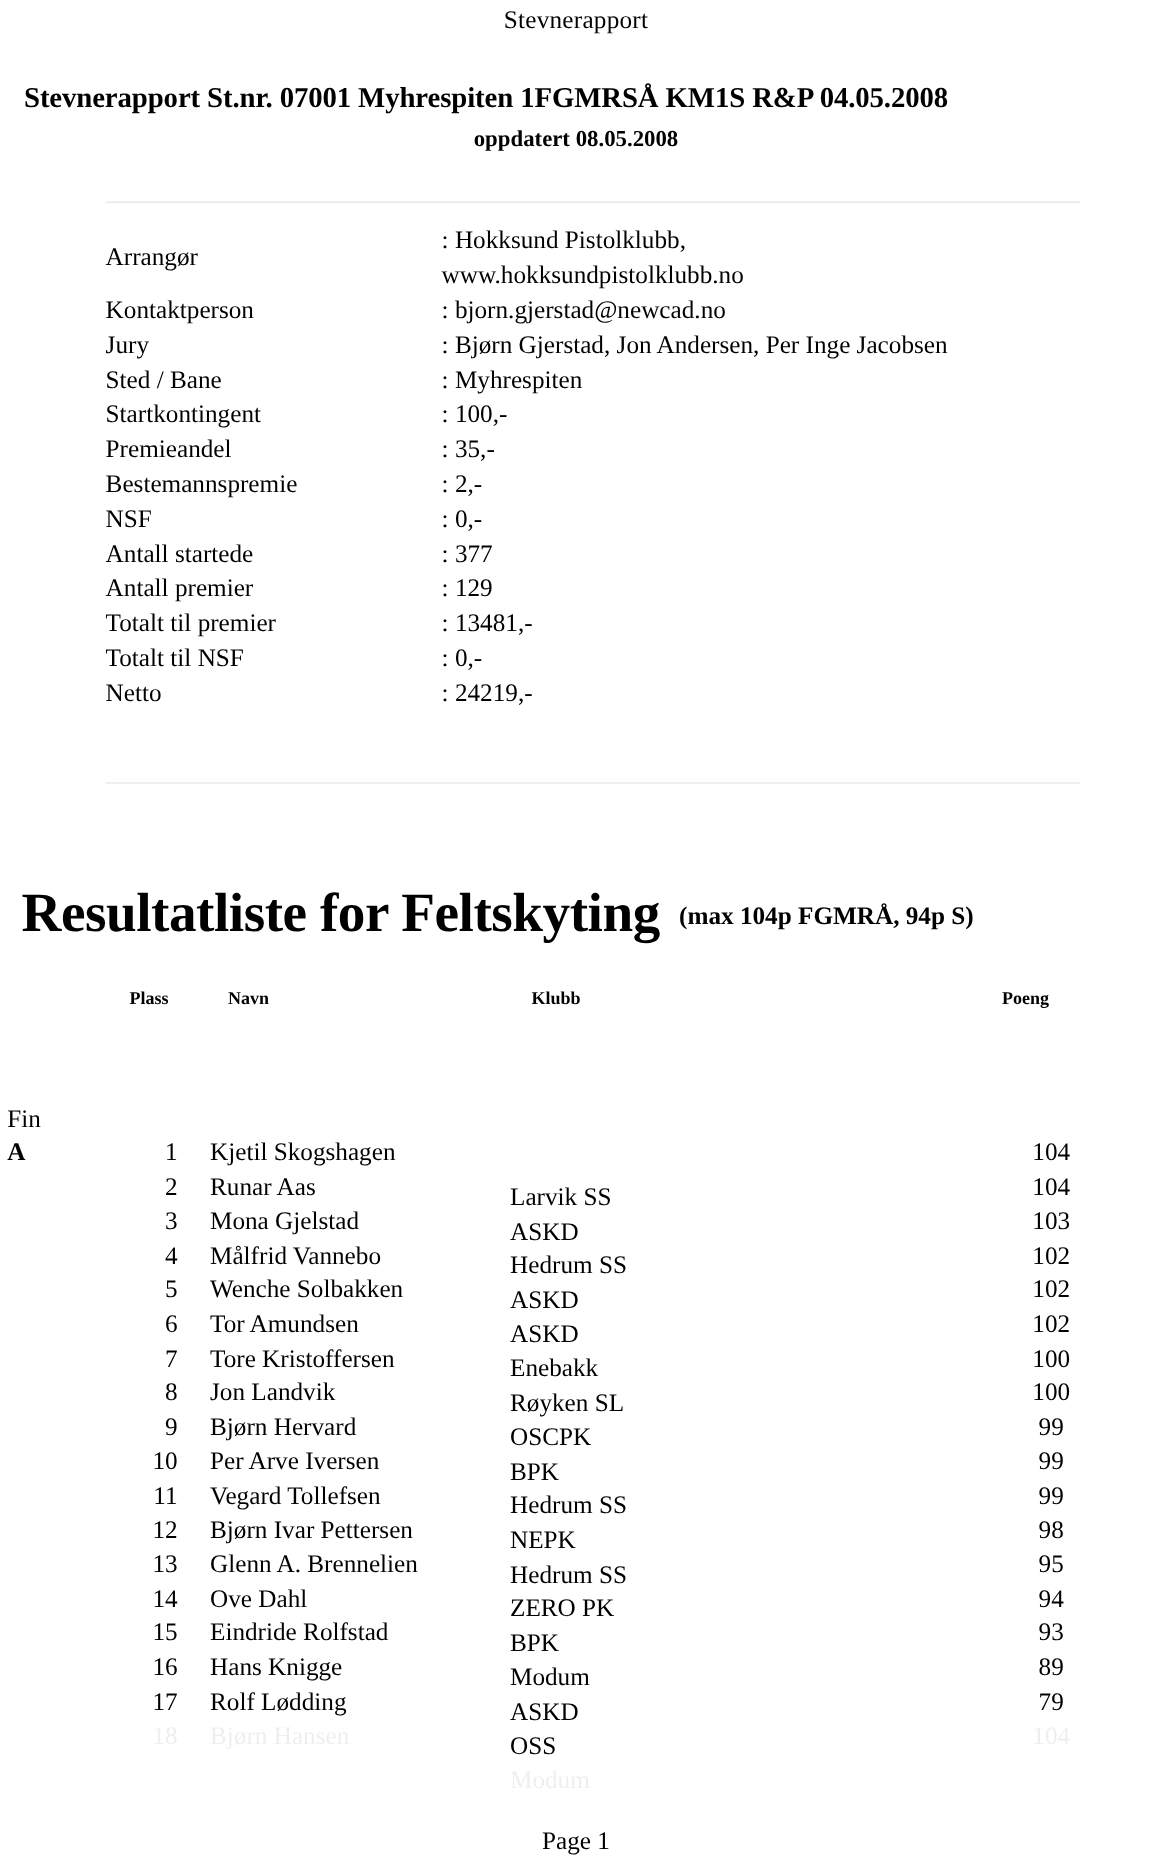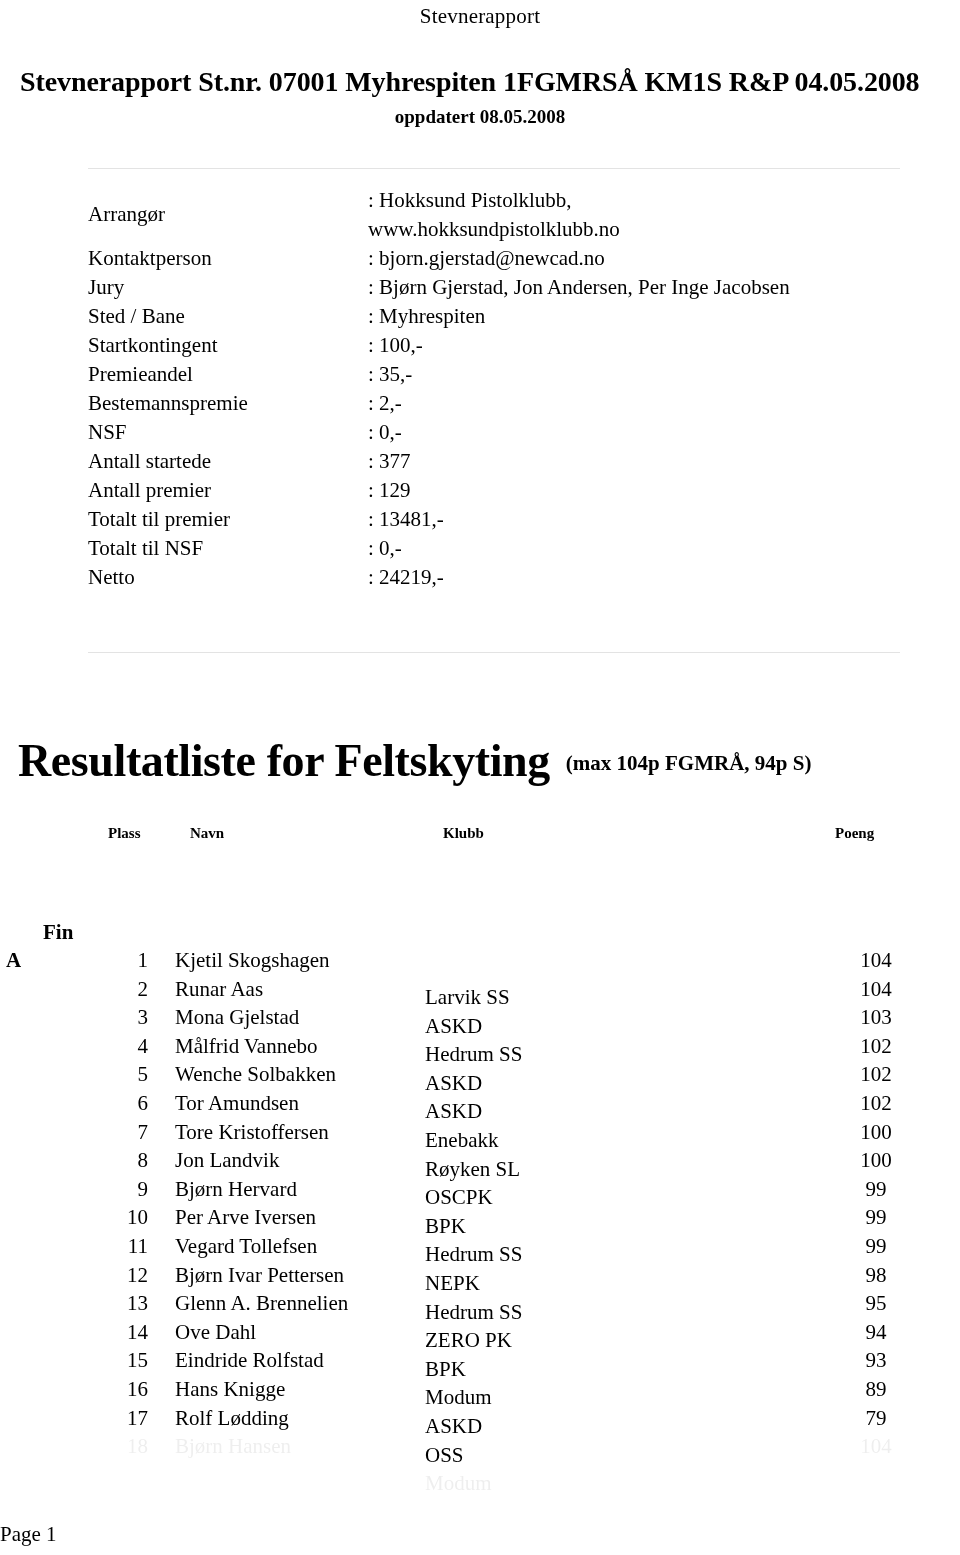--- a/index.html
+++ b/index.html
@@ -27,21 +27,21 @@
     line-height: 28px;
     letter-spacing: .2px;
   }
 
   
   .doc-title {
     position: absolute;
     top: 64px;
     left: 20px;
     width: 920px;
-    font-size: 28px;
+    font-size: 24px;
     line-height: 36px;
     font-weight: bold;
     white-space: nowrap;
     letter-spacing: -.1px;
   }
   .doc-subtitle {
     position: absolute;
     top: 104px;
     left: 0;
     width: 960px;
@@ -122,22 +122,21 @@
     top: 918px;
     left: 0;
     width: 960px;
   }
   .class-name {
     position: absolute;
     top: 0;
     left: 6px;
     font-size: 21px;
     line-height: 28px;
-    font-weight: bold;
-    margin-left: 37px;
+    font-weight: normal;
   }
   .class-group {
     position: absolute;
     top: 28px;
     left: 6px;
     font-size: 21px;
     line-height: 28px;
     font-weight: bold;
   }
   .rows {
@@ -161,21 +160,21 @@
   .res-row.cut {
     opacity: .07;
   }
 
   
   .page-footer {
     position: absolute;
     top: 1520px;
     left: 0;
     width: 960px;
-    text-align: left;
+    text-align: center;
     font-size: 21px;
     line-height: 28px;
   }
 </style>
 </head>
 <body>
 
 <div class="running-header">Stevnerapport</div>
 
 <div class="doc-title">Stevnerapport St.nr. 07001 Myhrespiten 1FGMRSÅ KM1S R&amp;P  04.05.2008</div>

